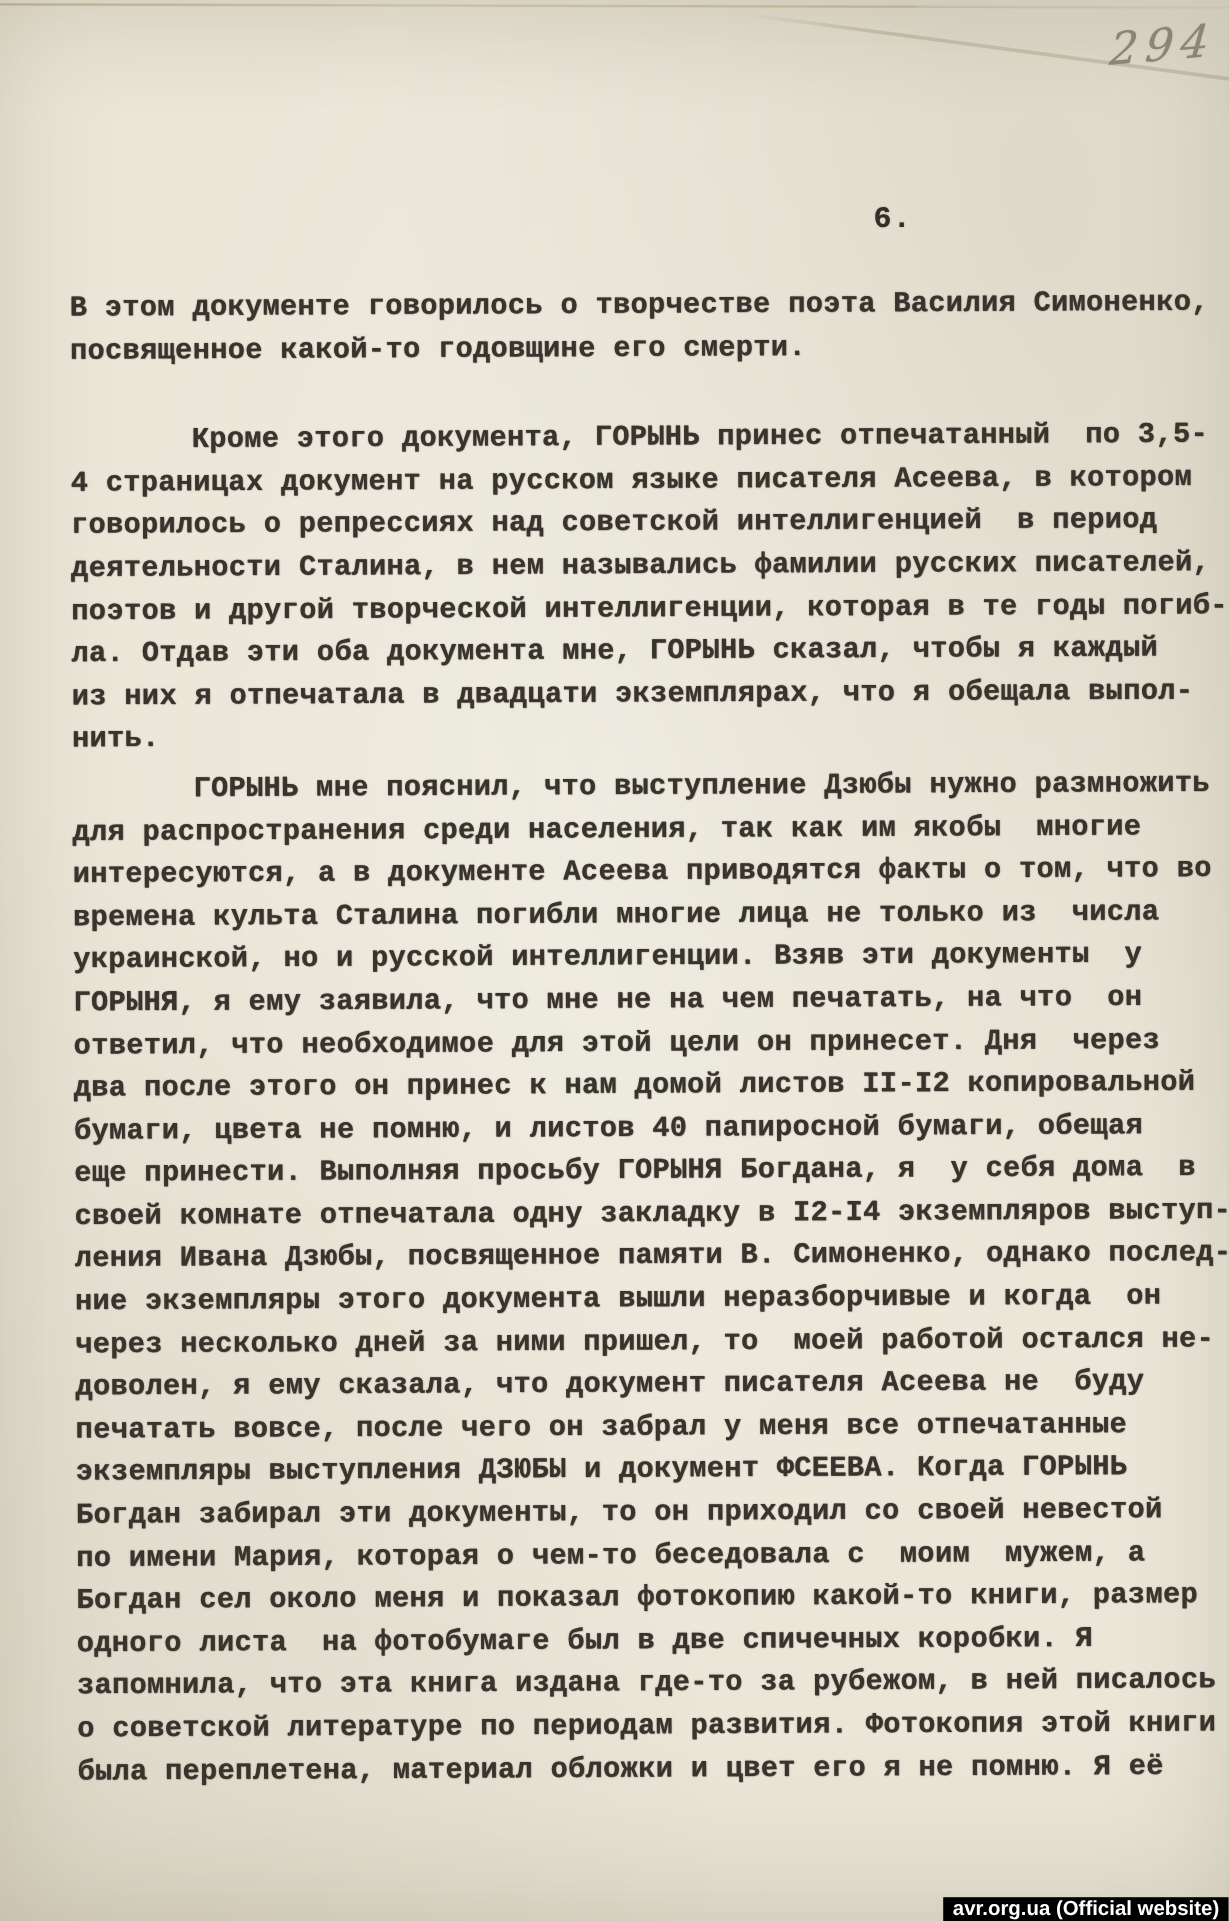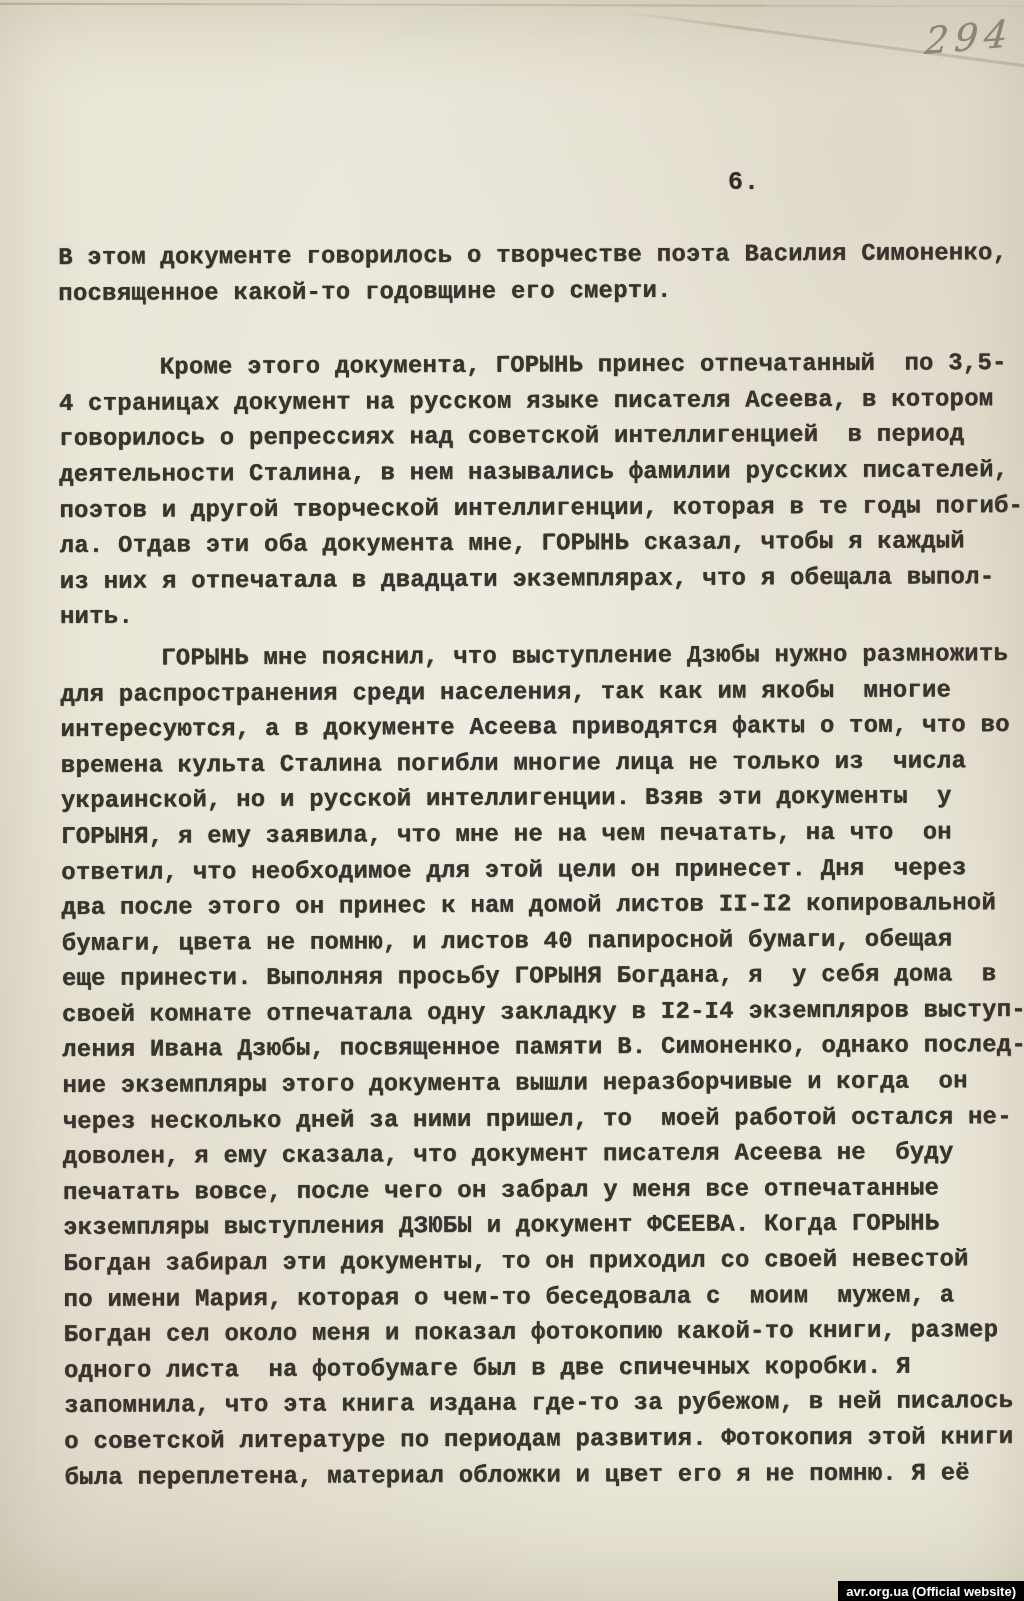--- a/index.html
+++ b/index.html
@@ -90,21 +90,21 @@
     height: 20px;
     padding: 0 8px;
     background: #000000;
     display: flex;
     align-items: center;
     justify-content: center;
   }
   .credit-bar span {
     font-family: "Liberation Sans", sans-serif;
     font-weight: 700;
-    font-size: 13px;
+    font-size: 17px;
     color: #ffffff;
     white-space: nowrap;
   }
 </style>
 </head>
 <body>
 
 <div class="page">
 
   <div class="edge-top"></div>

